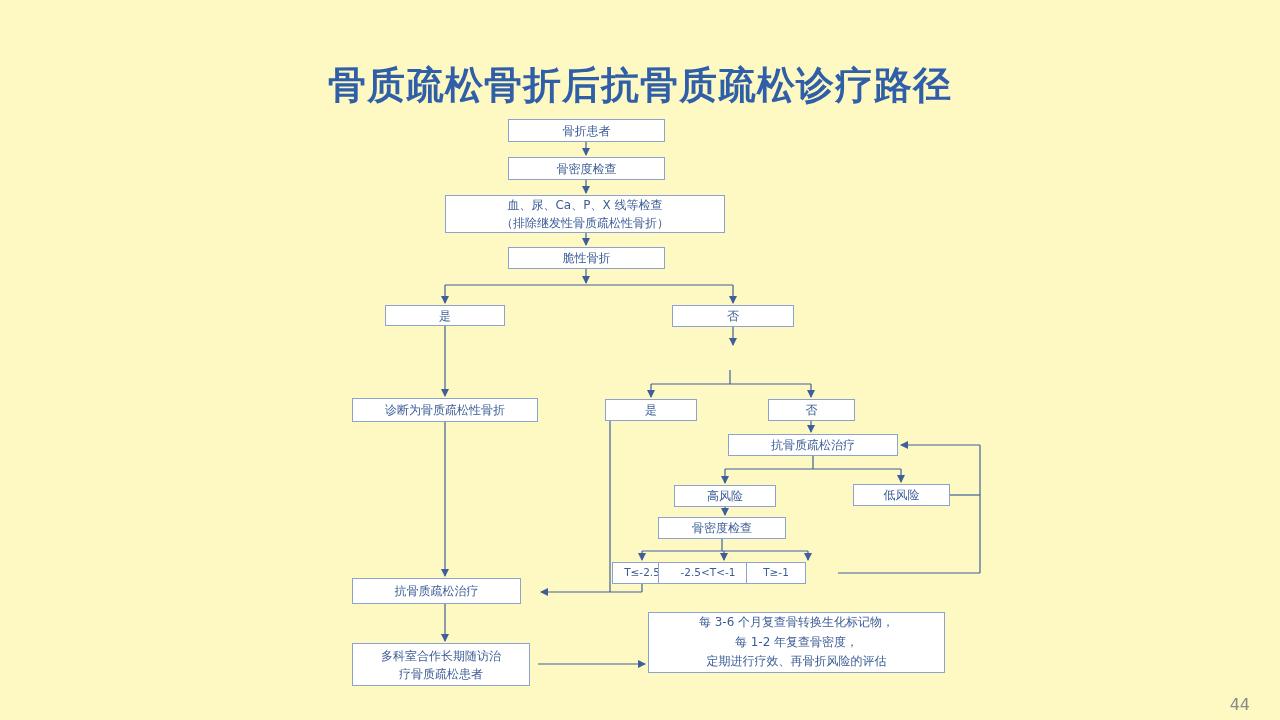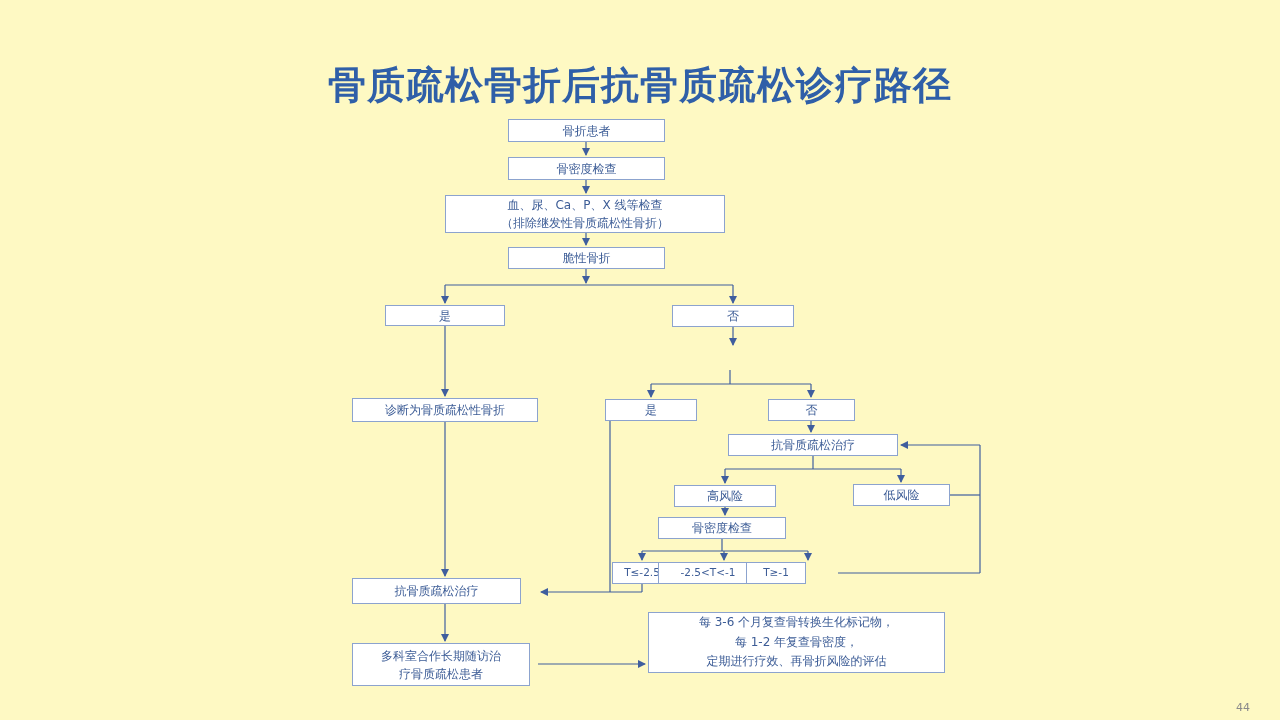--- a/index.html
+++ b/index.html
@@ -26,21 +26,21 @@
     text-align:center;font-size:12px;line-height:1.5;white-space:pre-line;
     padding:1px 4px;
   }
   .node.sm{font-size:10.5px;padding:8px 2px;}
   .node.big{line-height:1.65;}
   svg.connectors{position:absolute;left:0;top:0;pointer-events:none;}
   .cl{stroke:var(--c-line);stroke-width:1.2;fill:none;}
   .ah{fill:var(--c-line);}
   .pagenum{
     position:absolute;right:30px;bottom:6px;
-    font-size:11px;color:var(--c-page);
+    font-size:16px;color:var(--c-page);
   }
 </style>
 </head>
 <body>
 
 <div class="slide">
 
   <div class="title">骨质疏松骨折后抗骨质疏松诊疗路径</div>
 
   <svg class="connectors" width="1280" height="720" viewBox="0 0 1280 720">

